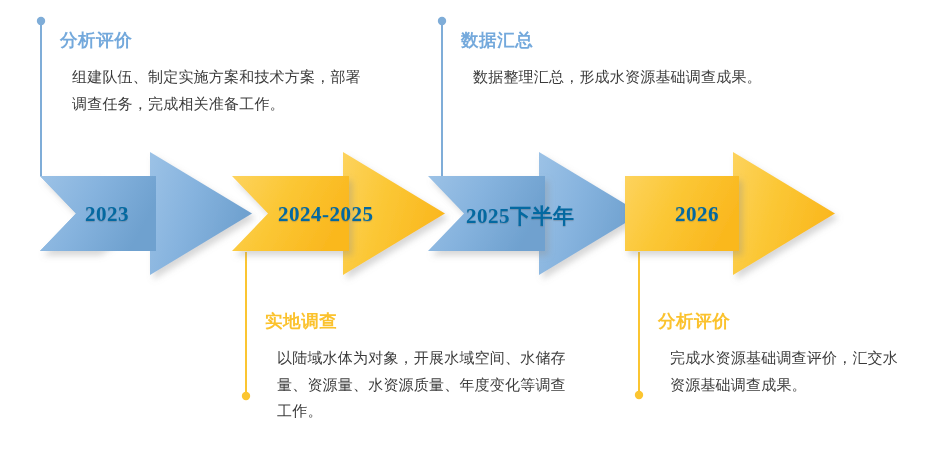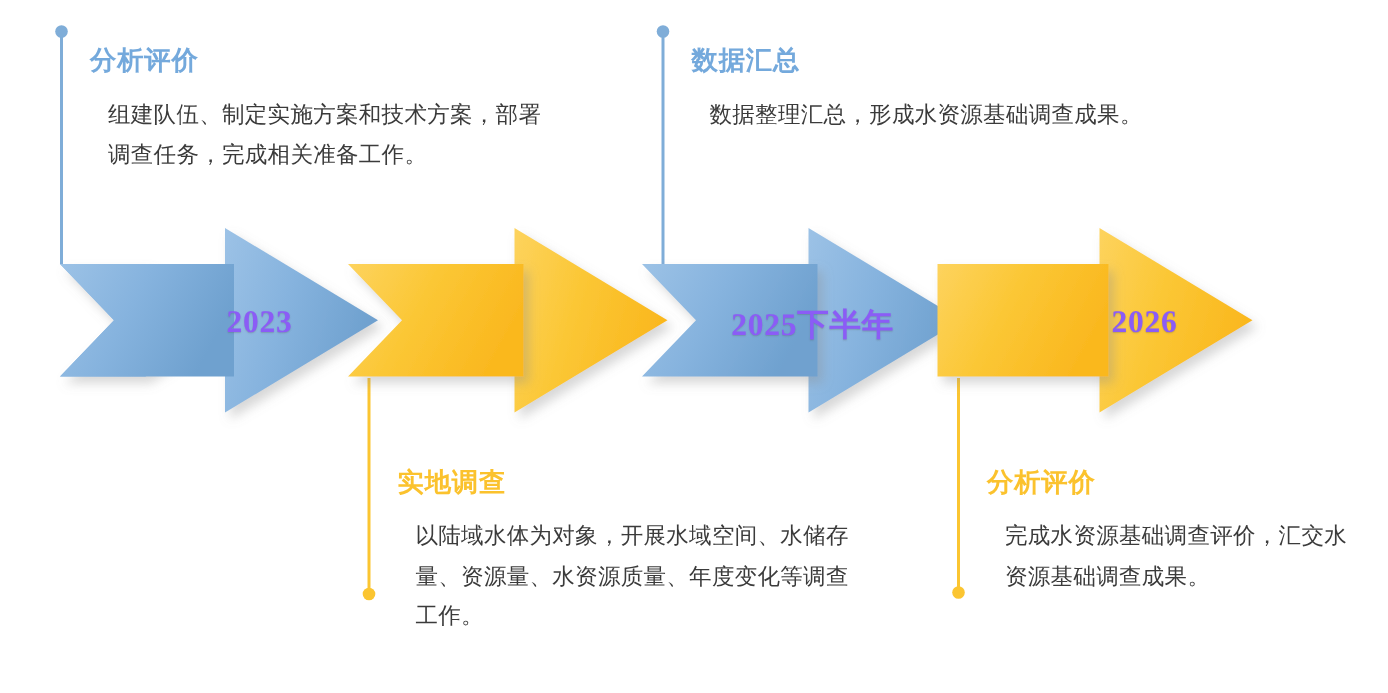--- a/index.html
+++ b/index.html
@@ -17,26 +17,26 @@
   }
   #arrows-svg {
     position: absolute;
     left: 0;
     top: 0;
     width: 925px;
     height: 462px;
   }
   .arrow-label {
     position: absolute;
-    color: #8b5cf6;
+    color: #0369a1;
     font-family: "Liberation Serif", serif;
     font-weight: bold;
     font-size: 21px;
     letter-spacing: 0.5px;
-    text-align: right;
+    text-align: left;
     white-space: nowrap;
     text-shadow: 0 1px 1px rgba(90,90,90,0.32);
     pointer-events: none;
   }
   .callout {
     position: absolute;
   }
   .callout-title {
     font-family: "Liberation Sans", sans-serif;
     font-weight: bold;
@@ -109,20 +109,21 @@
 
     <path filter="url(#softShadow)" d="M 539,176 L 539,152 L 641,213.5 L 539,275 L 539,251 Z" fill="url(#gradBlue)"></path>
     <path filter="url(#softShadow)" d="M 428,176 L 545,176 L 545,251 L 428,251 L 464,213.5 Z" fill="url(#gradBlue)"></path>
 
     <path filter="url(#softShadow)" d="M 733,176 L 733,152 L 835,213.5 L 733,275 L 733,251 Z" fill="url(#gradGold)"></path>
     <path filter="url(#softShadow)" d="M 625,176 L 739,176 L 739,251 L 625,251 Z" fill="url(#gradGold)"></path>
   </svg>
 
   <div class="arrow-label" style="left:85px; top:202px; width:110px;">2023</div>
 
+  <div class="arrow-label" style="left:278px; top:202px; width:125px;">2024-2025</div>
 
   <div class="arrow-label" style="left:466px; top:202px; width:130px;">2025下半年</div>
 
   <div class="arrow-label" style="left:675px; top:202px; width:110px;">2026</div>
 
   <div class="callout" style="left:60px; top:30px; width:325px;">
     <p class="callout-title blue">分析评价</p>
     <p class="callout-body">组建队伍、制定实施方案和技术方案，部署调查任务，完成相关准备工作。</p>
   </div>
 

